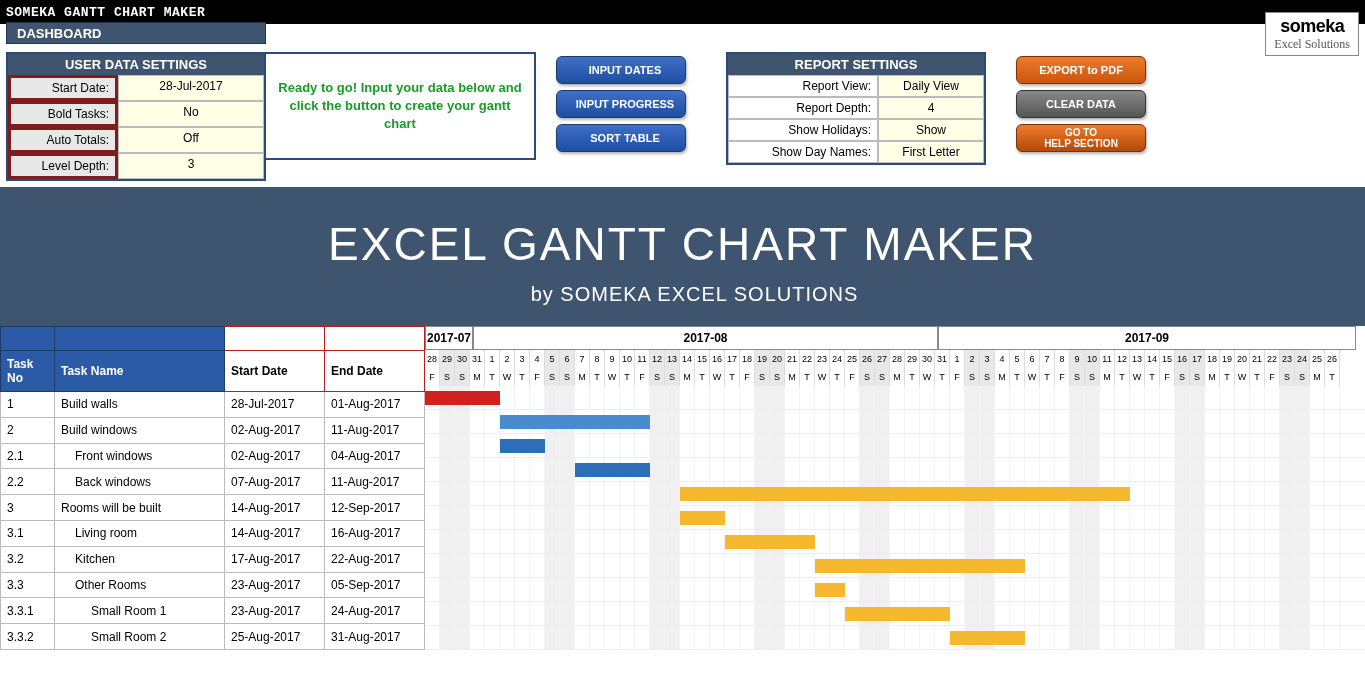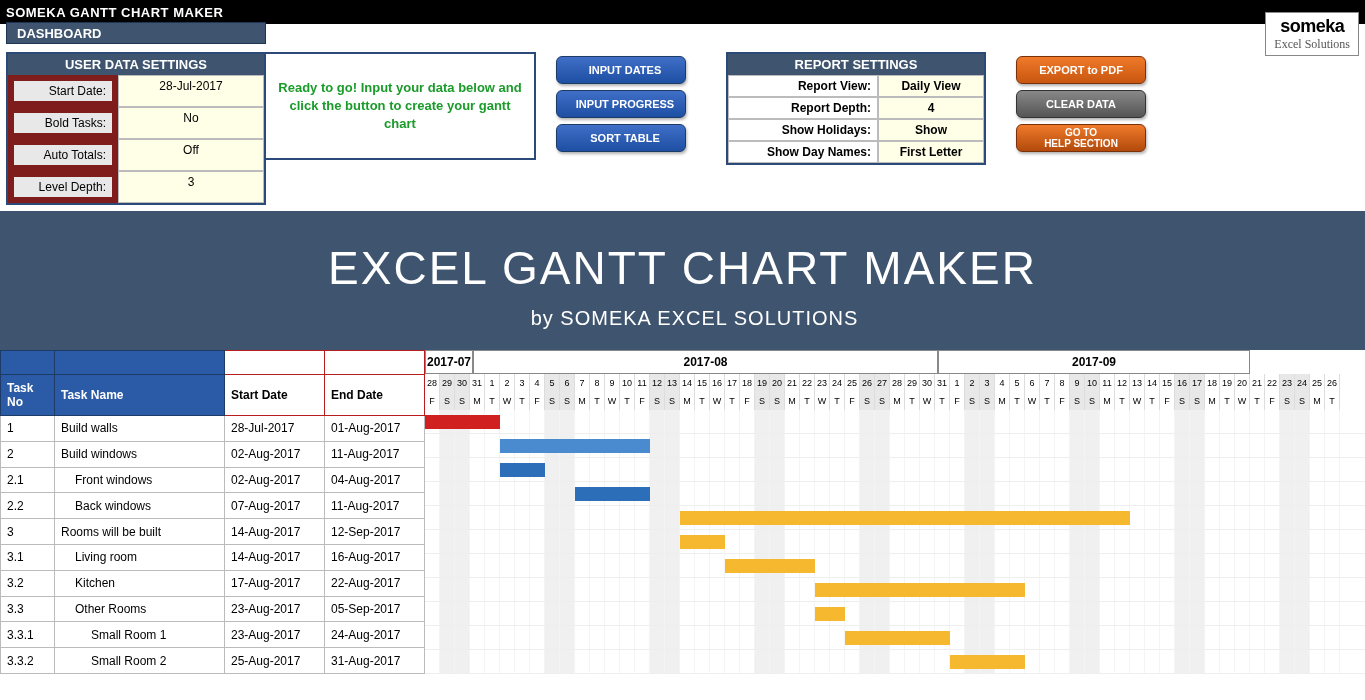--- a/index.html
+++ b/index.html
@@ -1,46 +1,46 @@
 <!DOCTYPE html>
 <html><head>
 <meta charset="utf-8">
 <style>
 * { box-sizing: border-box; margin: 0; padding: 0; }
 body { font-family: Arial, sans-serif; font-size: 12px; background: #fff; width: 1365px; }
 
 .topbar { background: #000; color: #fff; display: flex; justify-content: space-between; align-items: center; height: 24px; padding: 0 6px; }
-.topbar-title { font-weight: bold; font-size: 13px; letter-spacing: 0.5px; }
+.topbar-title { font-weight: bold; font-size: 13px; letter-spacing: 0.5px; font-family: Liberation Mono, monospace; }
 .logo { background: #fff; color: #000; padding: 0 8px; height: 44px; display: flex; flex-direction: column; justify-content: center; align-items: center; position: absolute; right: 6px; top: 12px; border: 1px solid #888; }
 .logo .logo-main { font-weight: bold; font-size: 18px; letter-spacing: -0.5px; }
 .logo .logo-sub { font-size: 12px; color: #555; font-family: Liberation Serif, serif; }
 
 .dashboard-bar { background: #3f556f; color: #fff; height: 22px; display: flex; align-items: center; padding: 0 10px; font-weight: bold; font-size: 13px; border: 1px solid #1d3553; width: 260px; margin-left: 6px; margin-top: -2px; }
 
 .settings-row { display: flex; align-items: flex-start; padding: 8px 6px 6px 6px; gap: 0; }
 
 .panel { border: 2px solid #2b4a7a; }
 .panel-header { background: #3f556f; color: #fff; text-align: center; font-weight: bold; padding: 3px 0; font-size: 13px; }
 .panel-body { display: grid; }
 .user-settings { width: 260px; }
 .user-settings .panel-body { grid-template-columns: 110px 1fr; }
-.user-settings .lbl { background: #e8e8e8; border: 6px solid #7f1d1d; padding: 3px 6px; text-align: right; }
+.user-settings .lbl { background: #e8e8e8; border: 3px solid #7f1d1d; padding: 3px 6px; text-align: right; }
 .user-settings .val { background: #fffee6; border: 1px solid #bbb; padding: 3px 6px; text-align: center; }
 
 .msg-box { width: 270px; height: 108px; display: flex; align-items: center; justify-content: center; padding: 10px; color: #1a9b2a; font-weight: bold; text-align: center; font-size: 13px; line-height: 1.4; border: 2px solid #2b4a7a; border-left: none; }
 
 .btn-col { display: flex; flex-direction: column; gap: 6px; margin-left: 20px; margin-top: 4px; }
 .btn { width: 130px; height: 28px; border-radius: 6px; color: #fff; font-weight: bold; display: flex; align-items: center; justify-content: center; border: 1px solid #1e3a66; cursor: pointer; font-size: 11px; box-shadow: 1px 2px 3px rgba(0,0,0,0.3); }
 .btn-blue { background: linear-gradient(#3f6fc7, #1d4fa3); padding-left: 8px; }
 .btn-gray { background: linear-gradient(#888, #555); border-color: #333; }
 .btn-orange { background: linear-gradient(#f07a2a, #c9560f); border-color: #7a310a; text-align: right; }
 .btn-orange-dark { background: linear-gradient(#f07a2a, #b24a0c); border-color: #7a310a; line-height: 1.1; text-align: center; font-size: 10px; }
 
 .report-settings { width: 260px; margin-left: 40px; }
-.report-settings .panel-body { grid-template-columns: 150px 1fr; font-weight: bold; }
+.report-settings .panel-body { grid-template-columns: 150px 1fr; }
 .report-settings .lbl { background: #fff; border: 1px solid #bbb; padding: 3px 6px; text-align: right; }
 .report-settings .val { background: #fffee6; border: 1px solid #bbb; padding: 3px 6px; text-align: center; }
 
 .right-btns { display: flex; flex-direction: column; gap: 6px; margin-left: 30px; margin-top: 4px; }
 
 .hero { background: #3f556f; color: #fff; text-align: center; padding: 30px 0 20px 0; }
 .hero h1 { font-size: 46px; font-weight: 400; letter-spacing: 2px; font-family: 'Trebuchet MS', Arial, sans-serif; }
 .hero h2 { font-size: 20px; font-weight: 400; letter-spacing: 1px; margin-top: 12px; font-family: 'Trebuchet MS', Arial, sans-serif; padding-left: 24px; }
 
 .gantt-area { display: flex; }
@@ -205,21 +205,21 @@
           <td class="td-date">25-Aug-2017</td>
           <td class="td-date">31-Aug-2017</td>
         </tr>
       </tbody>
   </table>
   <div class="timeline-wrap">
     <div class="timeline-header">
       <div class="month-row" id="month-row">
           <div class="month-cell" style="width: 48px;">2017-07</div>
           <div class="month-cell" style="width: 465px;">2017-08</div>
-          <div class="month-cell" style="width: 312px;">2017-09</div>
+          <div class="month-cell" style="width: 418px;">2017-09</div>
         </div>
       <div class="day-row" id="day-row">
           <div class="day-cell">28</div>
           <div class="day-cell weekend">29</div>
           <div class="day-cell weekend">30</div>
           <div class="day-cell">31</div>
           <div class="day-cell">1</div>
           <div class="day-cell">2</div>
           <div class="day-cell">3</div>
           <div class="day-cell">4</div>

